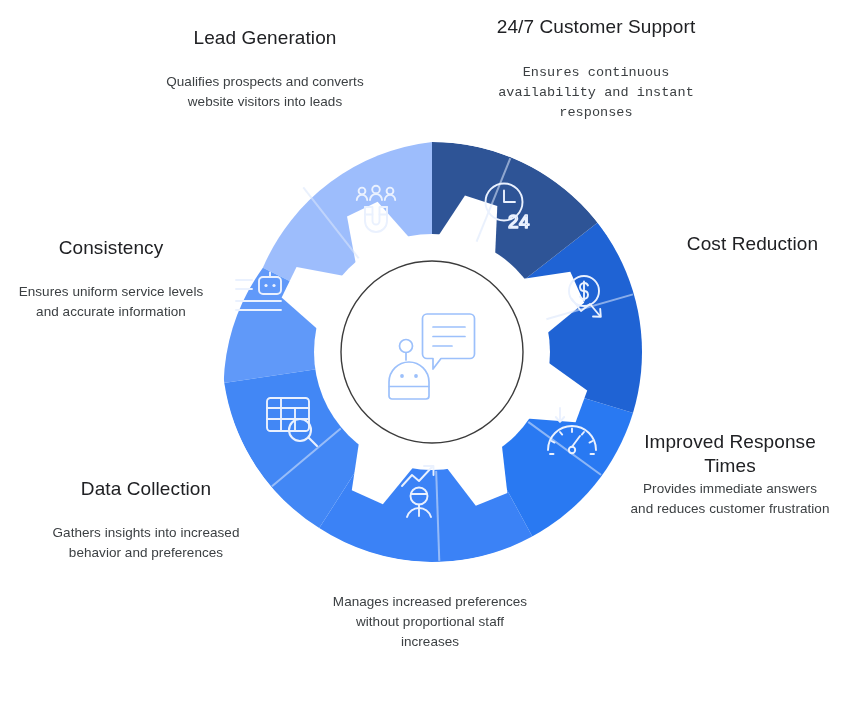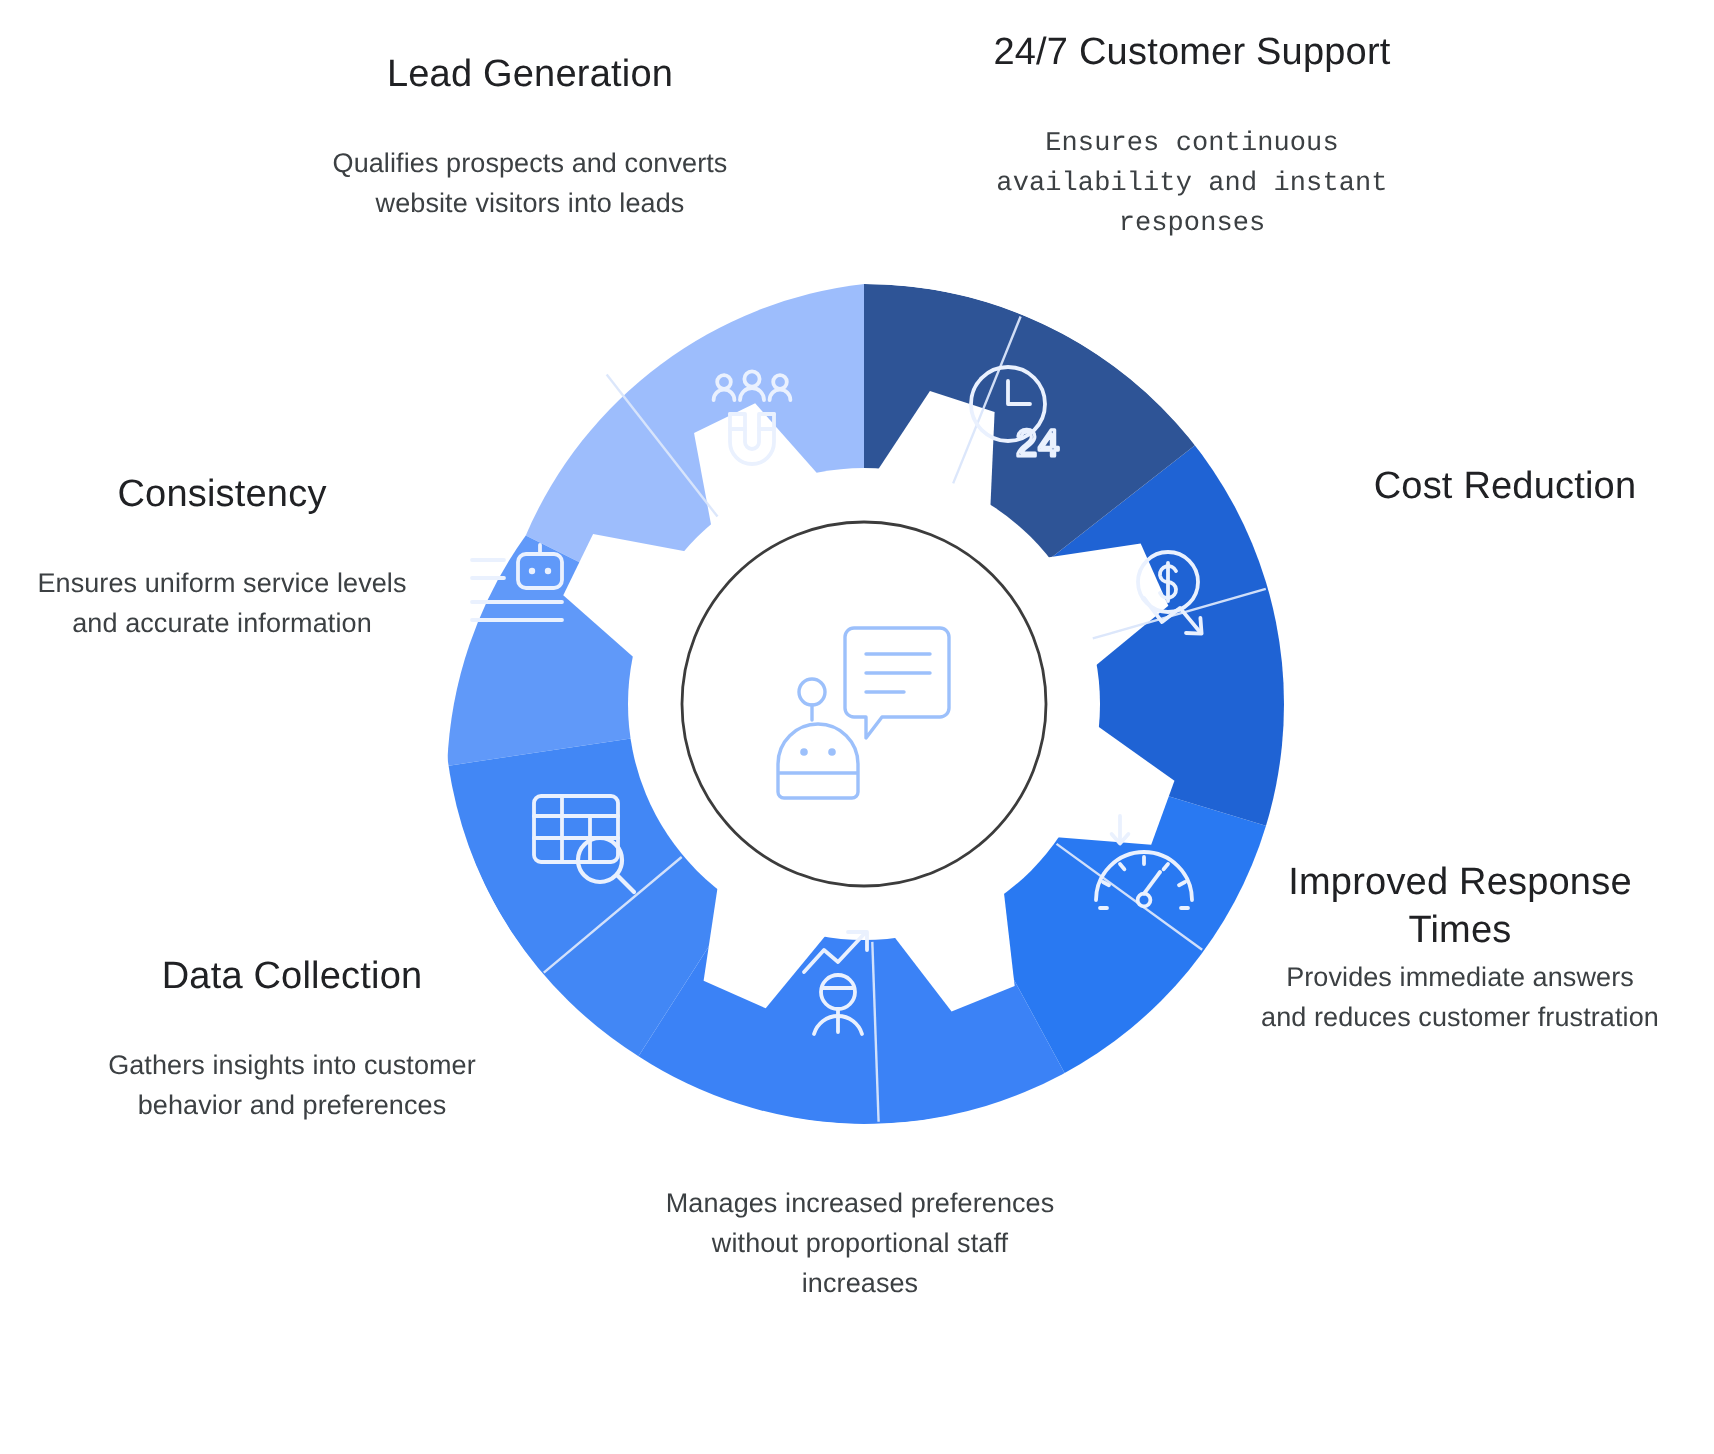--- a/index.html
+++ b/index.html
@@ -265,21 +265,21 @@
     <p class="callout-title">Improved Response Times</p>
     <p class="callout-desc gap-md">Provides immediate answers and reduces customer frustration</p>
   </div>
 
   <div class="callout" id="callout-scalability">
     <p class="callout-desc gap-lg">Manages increased preferences without proportional staff increases</p>
   </div>
 
   <div class="callout" id="callout-data-collection">
     <p class="callout-title">Data Collection</p>
-    <p class="callout-desc gap-lg">Gathers insights into customer behavior and preferences</p>
+    <p class="callout-desc gap-lg">Gathers insights into increased behavior and preferences</p>
   </div>
 
   <div class="callout" id="callout-consistency">
     <p class="callout-title">Consistency</p>
     <p class="callout-desc gap-lg">Ensures uniform service levels and accurate information</p>
   </div>
 
 </div>
 
 </body></html>

